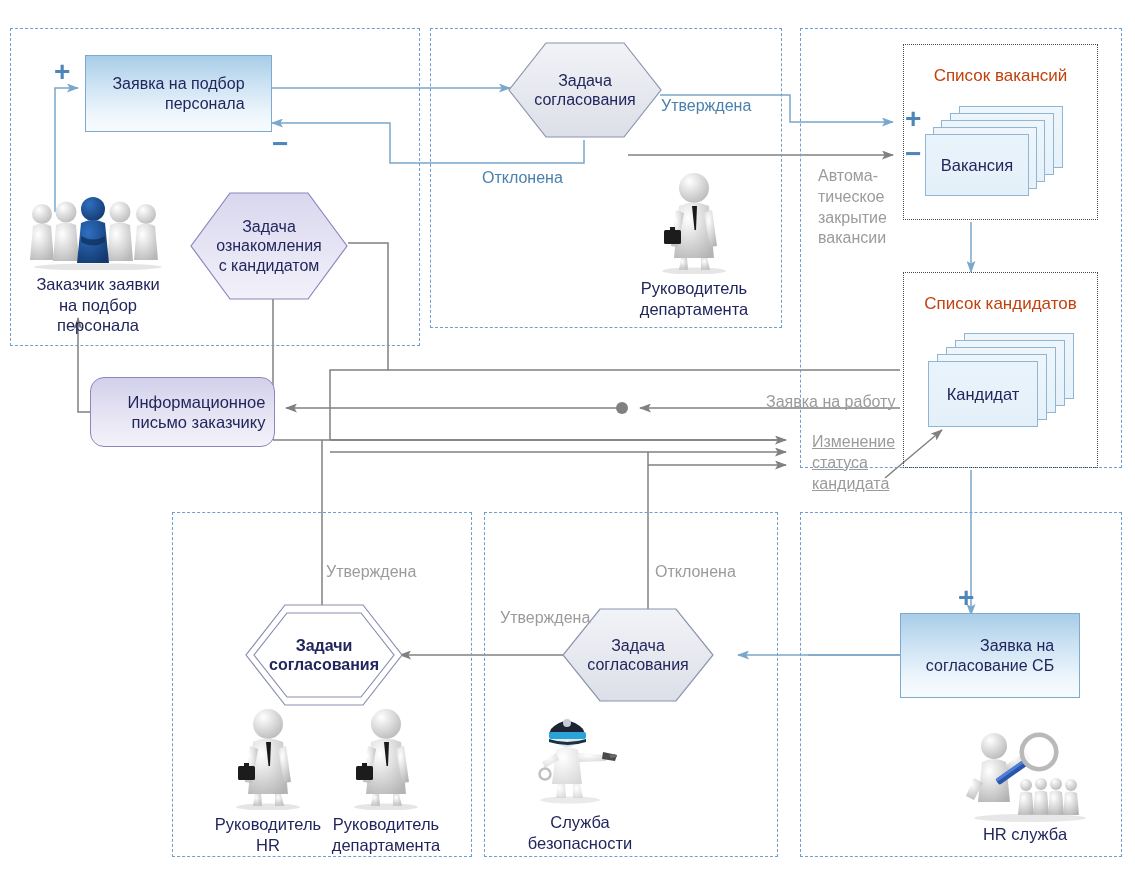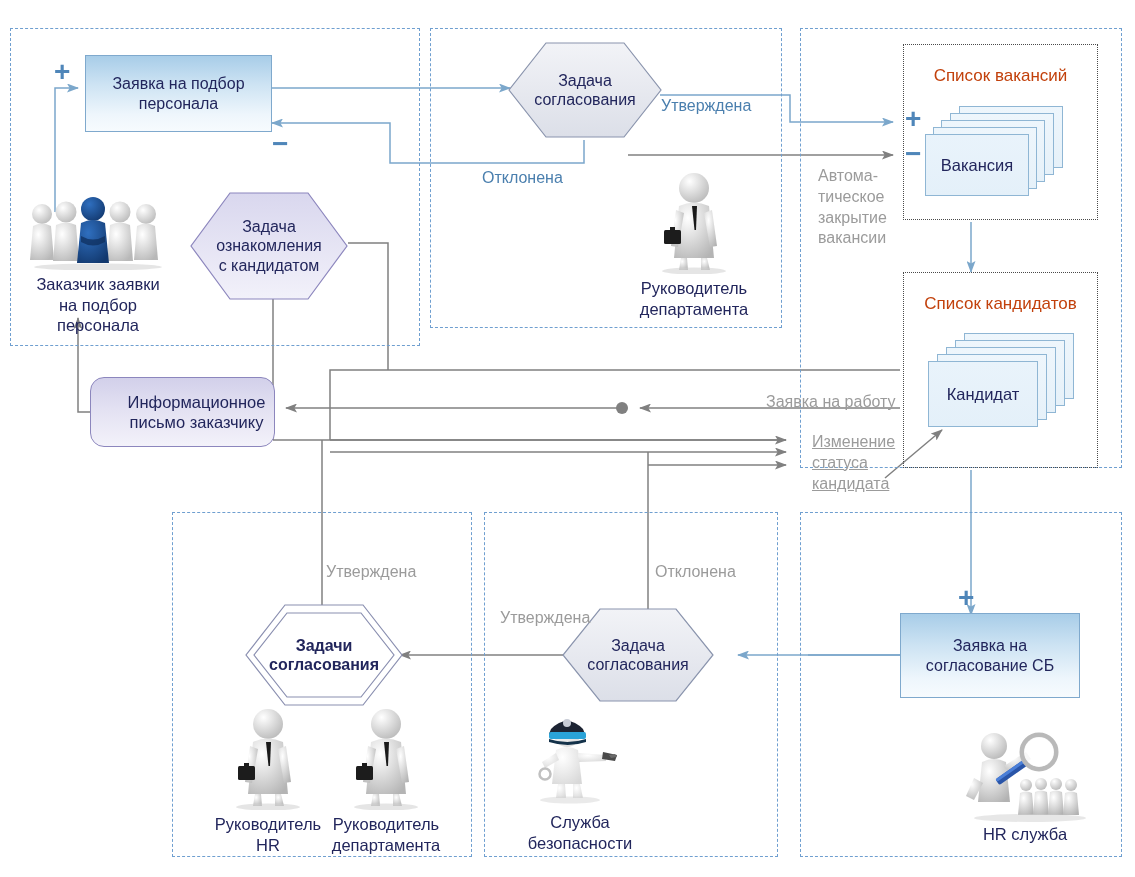--- a/index.html
+++ b/index.html
@@ -5,21 +5,21 @@
   html,body{margin:0;padding:0;background:#ffffff;}
   body{font-family:"Liberation Sans","DejaVu Sans",sans-serif;}
   #stage{position:relative;width:1135px;height:877px;background:#fff;overflow:hidden;}
   #edges{position:absolute;left:0;top:0;width:1135px;height:877px;}
 
   .lane{position:absolute;border:1.6px dashed #6f9fd0;box-sizing:border-box;}
   .coll{position:absolute;border:1.6px dotted #4a4a4a;box-sizing:border-box;}
   .coll-title{position:absolute;color:#c2410c;font-size:17px;text-align:center;white-space:nowrap;margin-top:11px;}
 
   .node{position:absolute;box-sizing:border-box;display:flex;align-items:center;
-        justify-content:center;text-align:center;color:#22265c;}
+        justify-content:center;text-align:right;color:#22265c;}
 
   .box-blue{background:linear-gradient(180deg,#a8cde8 0%,#cde3f3 38%,#eef6fc 78%,#f7fbfe 100%);
             border:1.1px solid #7fa9cd;font-size:16px;line-height:1.22;}
   .box-lav{background:linear-gradient(180deg,#d2d0ea 0%,#e3e1f2 45%,#f3f2fa 100%);
            border:1.1px solid #8c86bd;border-radius:14px;font-size:16.5px;line-height:1.22;padding-left:28px;}
 
   .hexwrap{position:absolute;}
   .hexwrap svg{position:absolute;left:0;top:0;overflow:visible;}
   .hextext{position:absolute;left:0;top:0;width:100%;height:100%;display:flex;
            align-items:center;justify-content:center;text-align:center;

